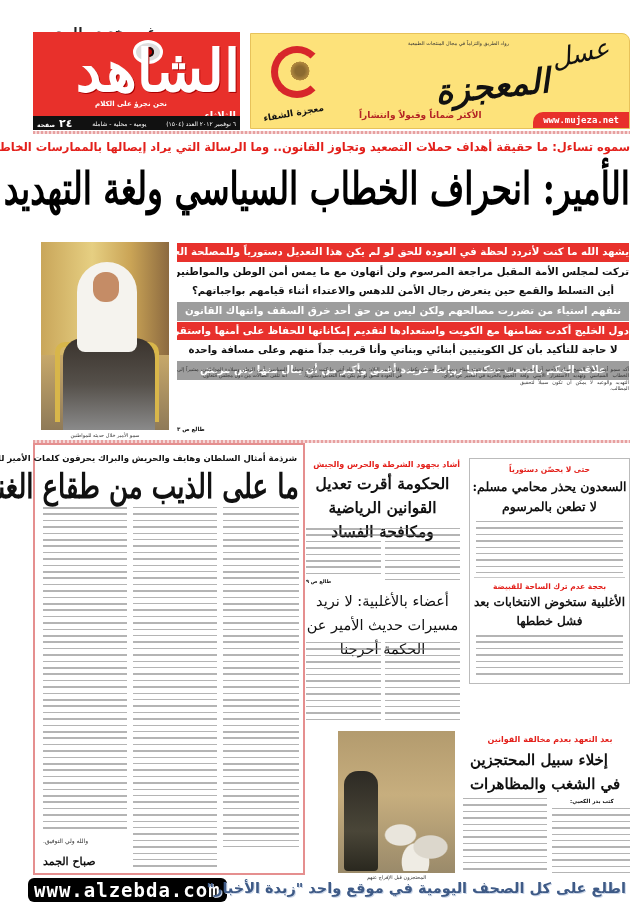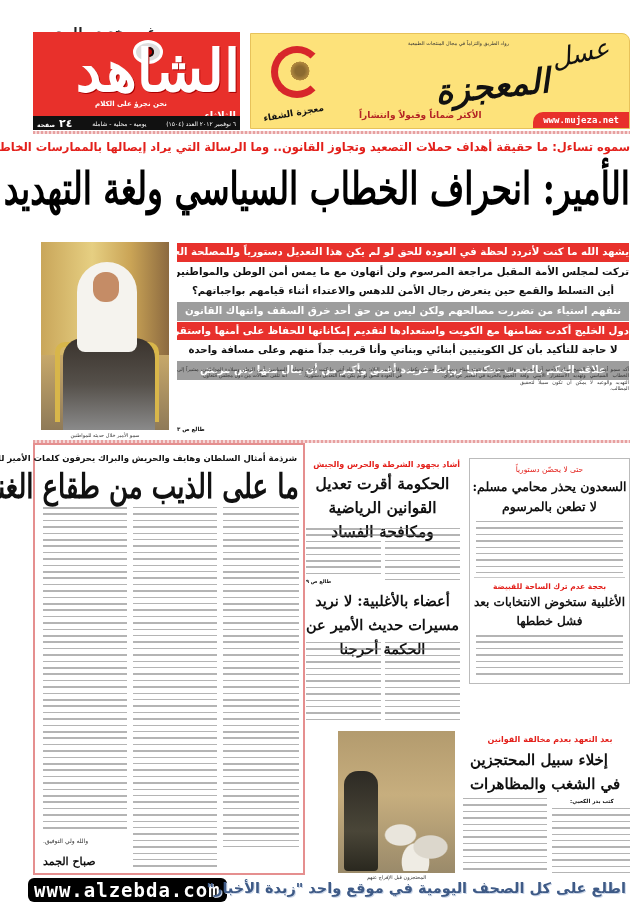--- a/index.html
+++ b/index.html
@@ -59,24 +59,24 @@
 
   
   .box-left { left: 33px; top: 443px; width: 272px; height: 432px; border: 2px solid #e58f8f; }
   .bl-kicker { position:absolute; right:6px; left:6px; top:8px; font-size: 8.5px; font-weight:bold; color:#111; text-align:center; white-space:nowrap; }
   .bl-head { position:absolute; right:4px; left:4px; top:22px; font-family:"DejaVu Serif",serif; font-size:26px; font-weight:bold; text-align:center; white-space:nowrap; letter-spacing:-1px; transform: scaleY(1.3); transform-origin: top; }
   .bl-sign { position:absolute; left:8px; top:410px; font-family:"DejaVu Serif",serif; font-size:11px; font-weight:bold; }
   .bl-sign-pre { position:absolute; left:8px; top:392px; font-size:6px; color:#333; }
 
   .mid-kicker { left: 305px; top: 460px; width: 155px; font-size: 8px; font-weight: bold; color: #e3201b; text-align: right; white-space: nowrap; }
   .mid-head { left: 305px; top: 472px; width: 155px; font-family:"DejaVu Serif",serif; font-size: 15.5px; font-weight: bold; text-align: center; line-height: 24px; }
-  .mid-head2 { left: 305px; top: 589px; width: 155px; font-family:"DejaVu Serif",serif; font-size: 14.5px; font-weight: bold; text-align: center; line-height: 24px; }
+  .mid-head2 { left: 305px; top: 589px; width: 155px; font-family:"DejaVu Serif",serif; font-size: 14.5px; font-weight: normal; text-align: center; line-height: 24px; }
 
   .box-right { left: 469px; top: 458px; width: 161px; height: 226px; border: 1px solid #bbb; }
-  .br-kicker { position:absolute; left:0; right:0; top:6px; text-align:center; font-size:7.5px; font-weight:normal; color:#e3201b; }
+  .br-kicker { position:absolute; left:0; right:0; top:6px; text-align:center; font-size:7.5px; font-weight:bold; color:#e3201b; }
   .br-head { position:absolute; left:2px; right:2px; top:18px; text-align:center; font-family:"DejaVu Serif",serif; font-size:12.5px; font-weight:bold; line-height:20px; }
   .br-kicker2 { position:absolute; left:0; right:0; top:123px; text-align:center; font-size:7.5px; font-weight:bold; color:#e3201b; }
   .br-head2 { position:absolute; left:2px; right:2px; top:134px; text-align:center; font-family:"DejaVu Serif",serif; font-size:12px; font-weight:bold; line-height:19px; }
 
   .bot-kicker { left: 470px; top: 735px; width: 160px; text-align:center; font-size: 8px; font-weight:bold; color:#e3201b; }
   .bot-head { left: 470px; top: 748px; width: 160px; text-align:left; font-family:"DejaVu Serif",serif; font-size: 15px; font-weight:bold; line-height: 24px; }
 
   .photo2 { left: 338px; top: 731px; width: 117px; height: 142px; background: linear-gradient(180deg,#b39b6e 0%,#c7ae7e 45%,#9a8a6a 100%); overflow:hidden; }
   .p2-soldier { position:absolute; left:6px; top:40px; width:34px; height:100px; background: linear-gradient(180deg,#2d2a24,#4a4638 60%,#2a281f); border-radius: 14px 14px 4px 4px; }
   .p2-people { position:absolute; left:40px; top:80px; width:75px; height:60px; background: radial-gradient(ellipse at 30% 40%, #e9e5dc 0 20%, transparent 22%), radial-gradient(ellipse at 70% 60%, #dcd7cc 0 22%, transparent 24%), radial-gradient(ellipse at 50% 85%, #efece4 0 25%, transparent 27%); }

